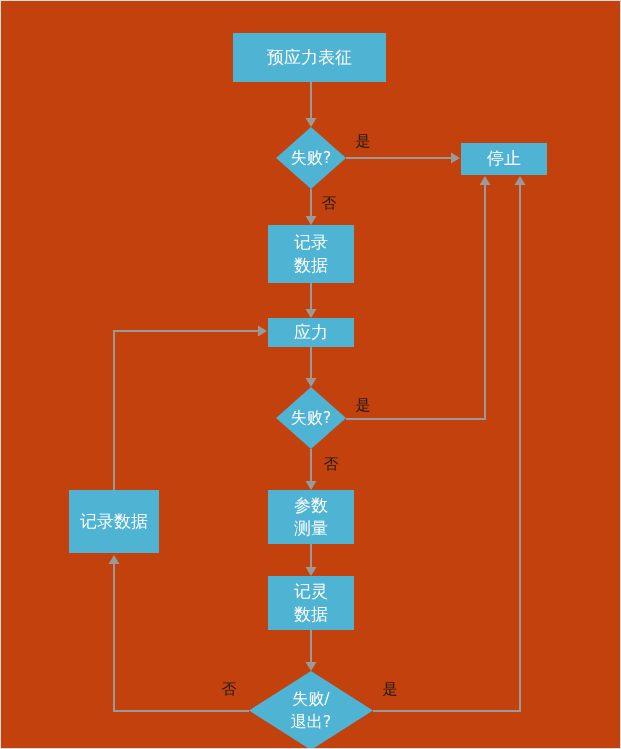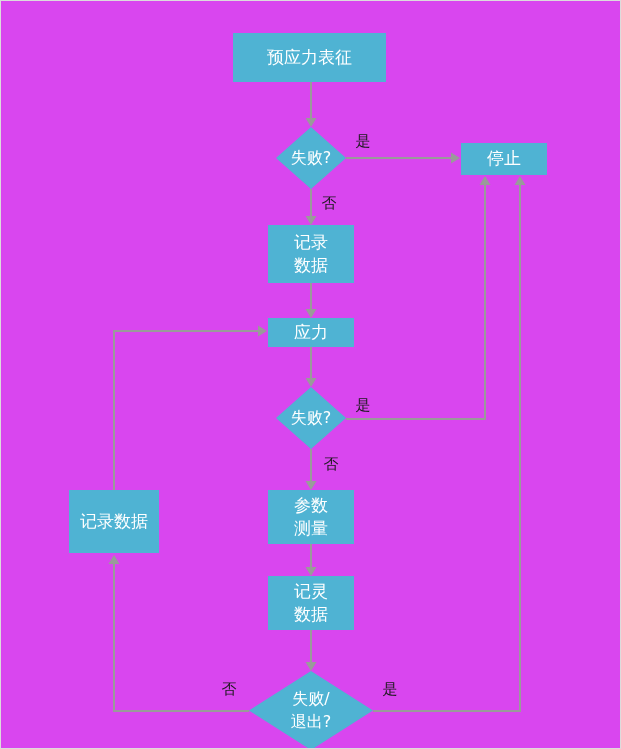--- a/index.html
+++ b/index.html
@@ -7,21 +7,21 @@
     padding: 0;
     background: #ffffff;
   }
   body {
     font-family: "DejaVu Sans", "Liberation Sans", sans-serif;
   }
   #canvas {
     position: relative;
     width: 621px;
     height: 749px;
-    background: #d946ef;
+    background: #c2410c;
     box-sizing: border-box;
     border: 1px solid #dcdcdc;
     overflow: hidden;
   }
   #flow-svg {
     position: absolute;
     top: 0;
     left: 0;
     width: 621px;
     height: 749px;

